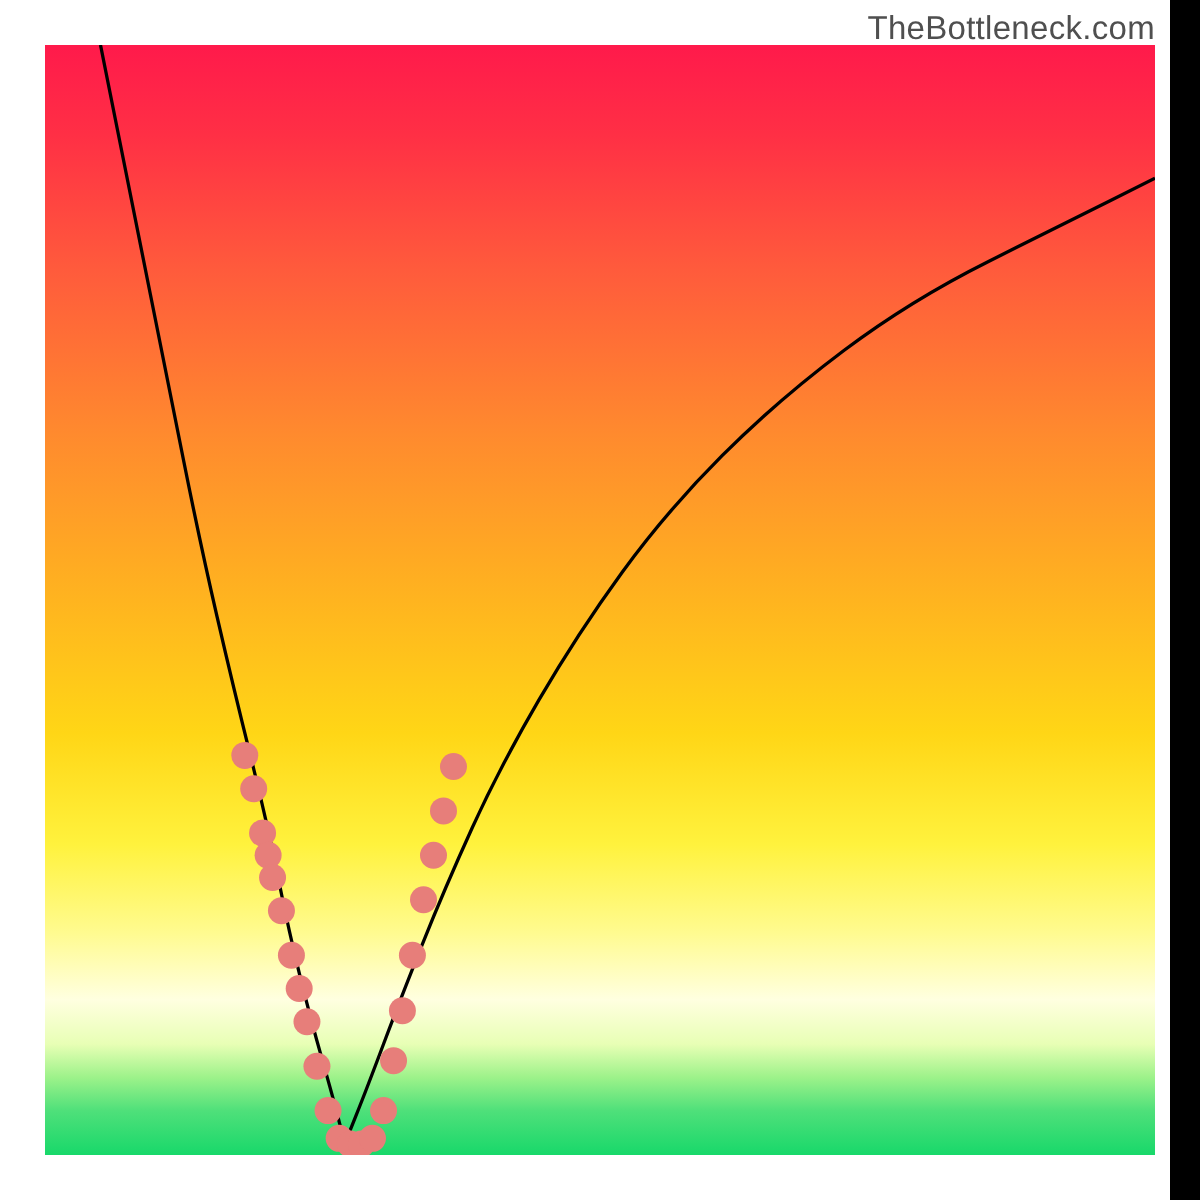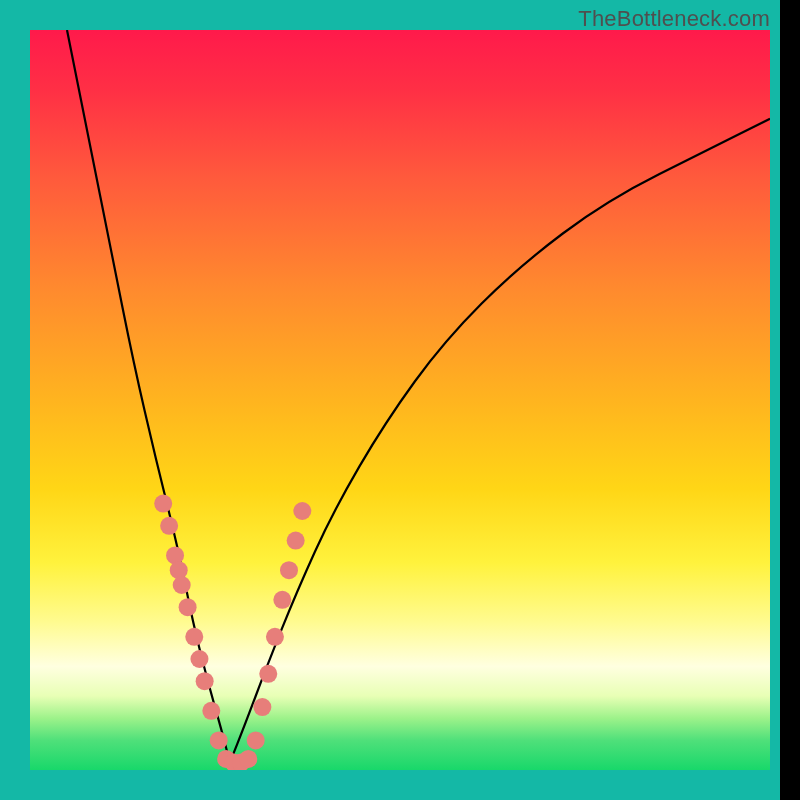--- a/index.html
+++ b/index.html
@@ -8,21 +8,21 @@
     width: 800px;
     height: 800px;
     overflow: hidden;
     background: #000;
     font-family: Arial, Helvetica, sans-serif;
   }
   .frame {
     position: relative;
     width: 780px;
     height: 800px;
-    background: #14b8a6;
+    background: #ffffff;
   }
   .plot-area {
     position: absolute;
     left: 30px;
     top: 30px;
     width: 740px;
     height: 740px;
     
     background: linear-gradient(
       to bottom,

